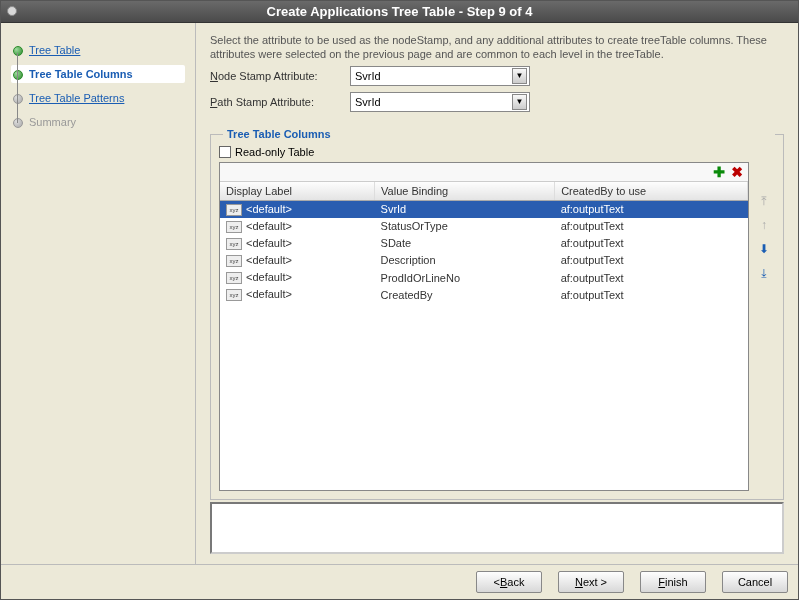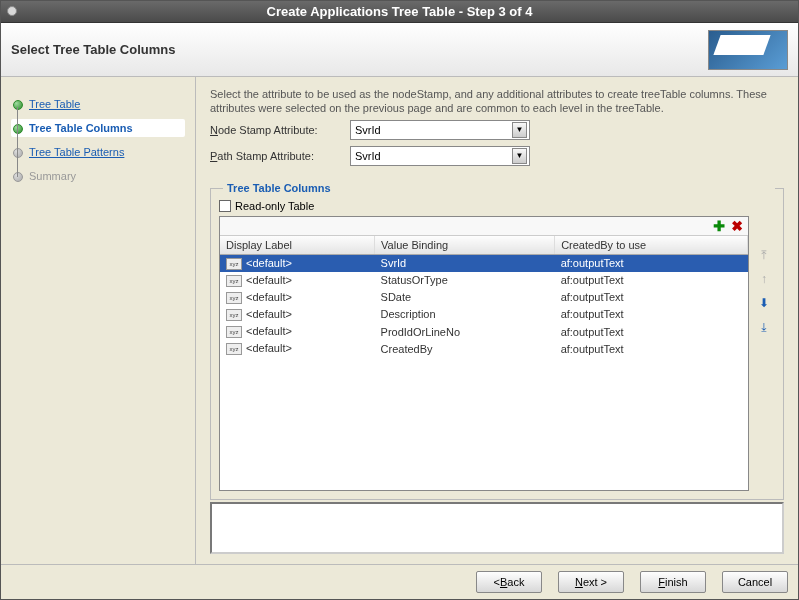--- a/index.html
+++ b/index.html
@@ -54,27 +54,23 @@
 .footer { border-top: 1px solid #bbb; padding: 6px 10px; display: flex; justify-content: flex-end; gap: 16px; background: #ECE9D8; }
 .btn { min-width: 66px; height: 22px; background: linear-gradient(to bottom, #fefefe, #d8d8d8); border: 1px solid #888; border-radius: 2px; font-size: 11px; cursor: pointer; display: flex; align-items: center; justify-content: center; }
 .btn .u { text-decoration: underline; }
 </style>
 </head>
 <body>
 
 <div class="window">
   <div class="titlebar">
     <span class="titlebar-dot"></span>
-    <span>Create Applications Tree Table - Step 3 of 4</span>
+    <span>Create Applications Tree Table - Step 9 of 4</span>
   </div>
 
-  <div class="header">
-    <span class="header-title">Select Tree Table Columns</span>
-    <div class="header-graphic"></div>
-  </div>
 
   <div class="body">
     <div class="sidebar">
       <div class="step-line"></div>
       <div class="step">
         <span class="step-dot"></span>
         <span class="step-label">Tree Table</span>
       </div>
       <div class="step current">
         <span class="step-dot"></span>

